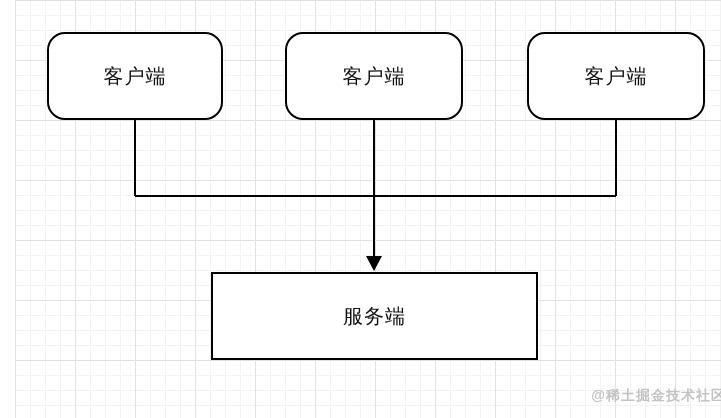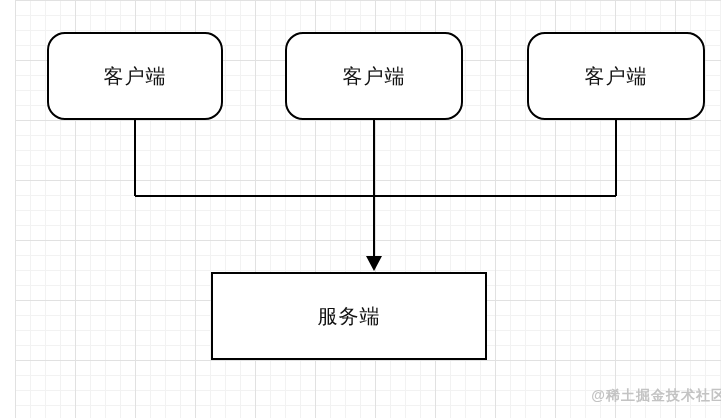--- a/index.html
+++ b/index.html
@@ -55,21 +55,21 @@
     left: 0; top: 32px;
     width: 178px;
     height: 88px;
   }
   .node.client.c1 { left: 32px;  width: 176px; }
   .node.client.c2 { left: 270px; }
   .node.client.c3 { left: 512px; }
   .node.server {
     left: 196px;
     top: 272px;
-    width: 276px;
+    width: 327px;
     height: 88px;
     border-radius: 0;
   }
   .watermark {
     position: absolute;
     right: 10px;
     bottom: 13px;
     color: var(--watermark, #c3c3c3);
     font-size: 14px;
     letter-spacing: 1px;

